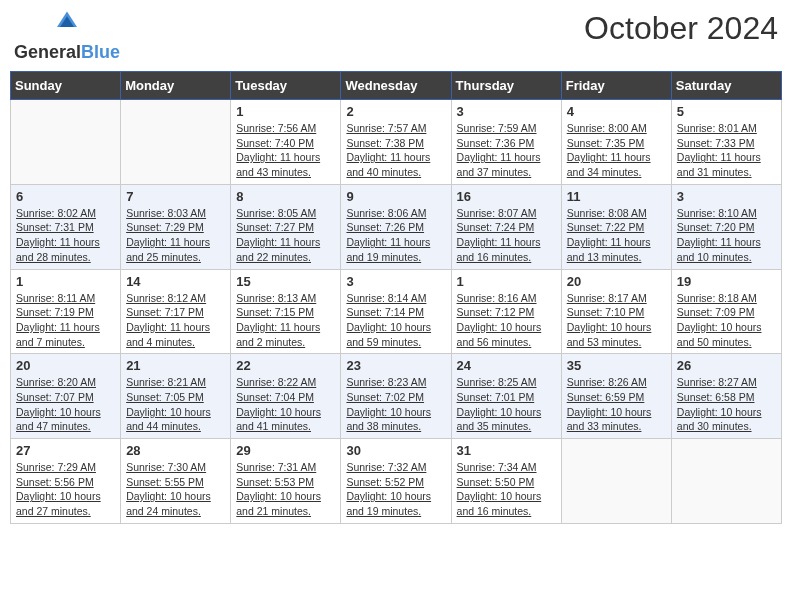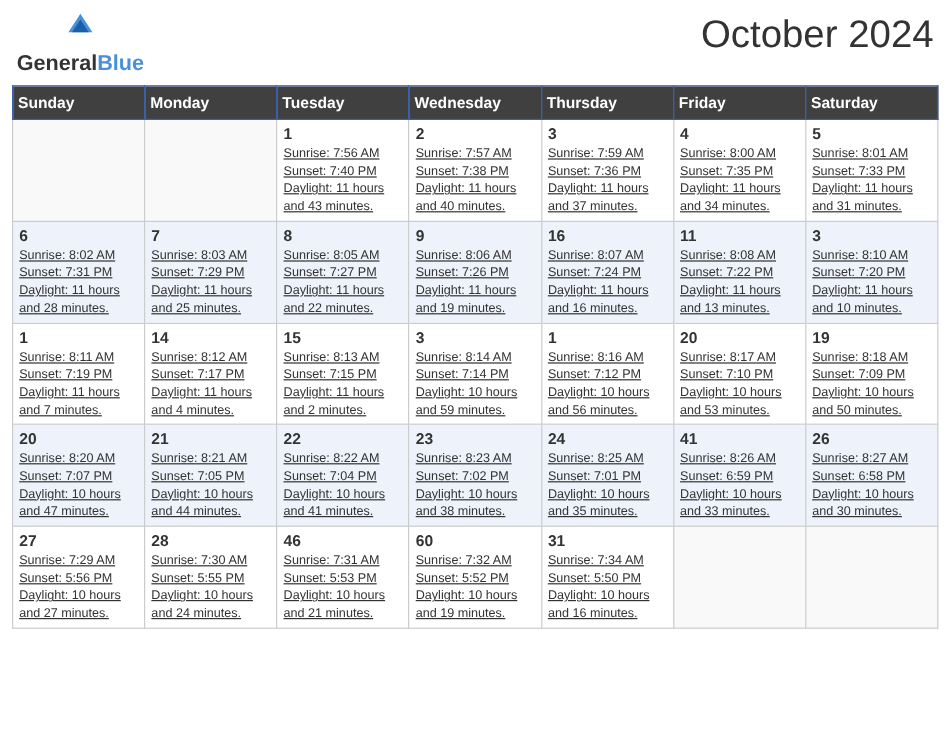--- a/index.html
+++ b/index.html
@@ -225,43 +225,43 @@
         </td>
         <td>
           <span class="day-number">23</span>
           <div class="day-info">Sunrise: 8:23 AM<br>Sunset: 7:02 PM<br>Daylight: 10 hours and 38 minutes.</div>
         </td>
         <td>
           <span class="day-number">24</span>
           <div class="day-info">Sunrise: 8:25 AM<br>Sunset: 7:01 PM<br>Daylight: 10 hours and 35 minutes.</div>
         </td>
         <td>
-          <span class="day-number">41</span>
+          <span class="day-number">35</span>
           <div class="day-info">Sunrise: 8:26 AM<br>Sunset: 6:59 PM<br>Daylight: 10 hours and 33 minutes.</div>
         </td>
         <td>
           <span class="day-number">26</span>
           <div class="day-info">Sunrise: 8:27 AM<br>Sunset: 6:58 PM<br>Daylight: 10 hours and 30 minutes.</div>
         </td>
       </tr>
       <tr>
         <td>
           <span class="day-number">27</span>
           <div class="day-info">Sunrise: 7:29 AM<br>Sunset: 5:56 PM<br>Daylight: 10 hours and 27 minutes.</div>
         </td>
         <td>
           <span class="day-number">28</span>
           <div class="day-info">Sunrise: 7:30 AM<br>Sunset: 5:55 PM<br>Daylight: 10 hours and 24 minutes.</div>
         </td>
         <td>
-          <span class="day-number">46</span>
+          <span class="day-number">29</span>
           <div class="day-info">Sunrise: 7:31 AM<br>Sunset: 5:53 PM<br>Daylight: 10 hours and 21 minutes.</div>
         </td>
         <td>
-          <span class="day-number">60</span>
+          <span class="day-number">30</span>
           <div class="day-info">Sunrise: 7:32 AM<br>Sunset: 5:52 PM<br>Daylight: 10 hours and 19 minutes.</div>
         </td>
         <td>
           <span class="day-number">31</span>
           <div class="day-info">Sunrise: 7:34 AM<br>Sunset: 5:50 PM<br>Daylight: 10 hours and 16 minutes.</div>
         </td>
         <td class="empty"></td>
         <td class="empty"></td>
       </tr>
     </tbody>

